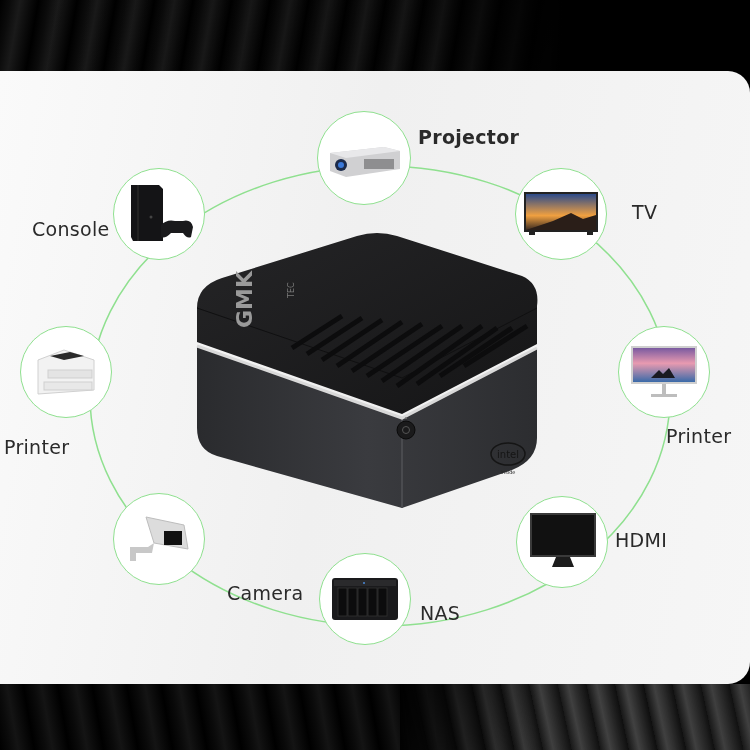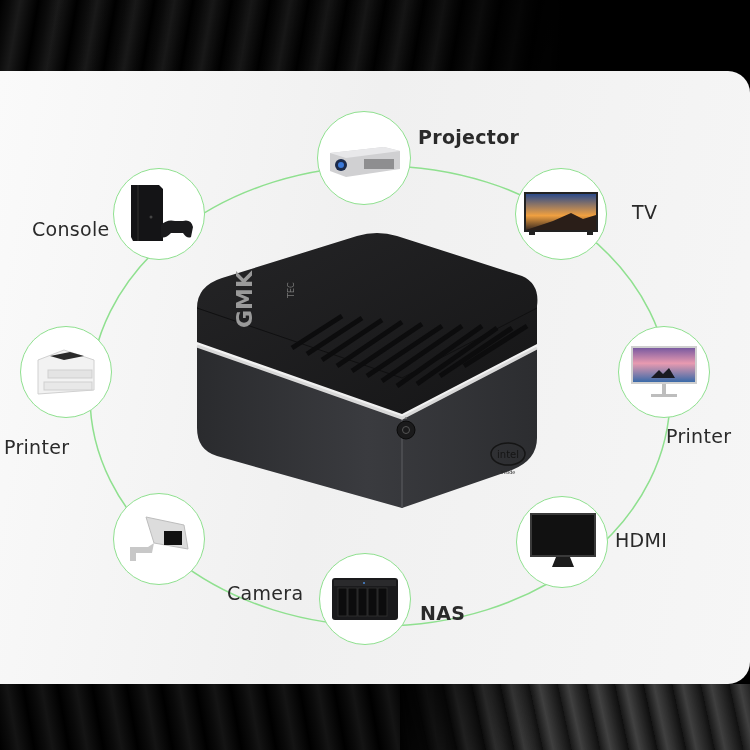--- a/index.html
+++ b/index.html
@@ -143,21 +143,21 @@
       <g fill="#0c0c0d" stroke="#333" stroke-width="0.8">
         <rect x="8" y="12" width="9" height="28"></rect>
           <rect x="18" y="12" width="9" height="28"></rect>
         <rect x="28" y="12" width="9" height="28"></rect>
           <rect x="38" y="12" width="9" height="28"></rect>
         <rect x="48" y="12" width="9" height="28"></rect>
       </g>
       <circle cx="34" cy="7" r="1" fill="#4a8ad8"></circle>
     </svg>
   </div>
-  <div class="label" style="left:420px;top:531px;font-weight:bold;">NAS</div>
+  <div class="label" style="left:420px;top:531px;">NAS</div>
 
   <div class="node" style="left:113px;top:422px;">
     <svg width="70" height="60" viewBox="0 0 70 60">
       <path d="M22 8 L60 16 L64 40 L30 34 Z" fill="#dcdcdc" stroke="#bdbdbd"></path>
       <rect x="40" y="22" width="18" height="14" fill="#111"></rect>
       <path d="M30 34 L28 44 L12 44 L12 52 L6 52 L6 38 L24 38 Z" fill="#c8c8c8"></path>
     </svg>
   </div>
   <div class="label" style="left:186px;top:511px;margin-left:41px;">Camera</div>
 

